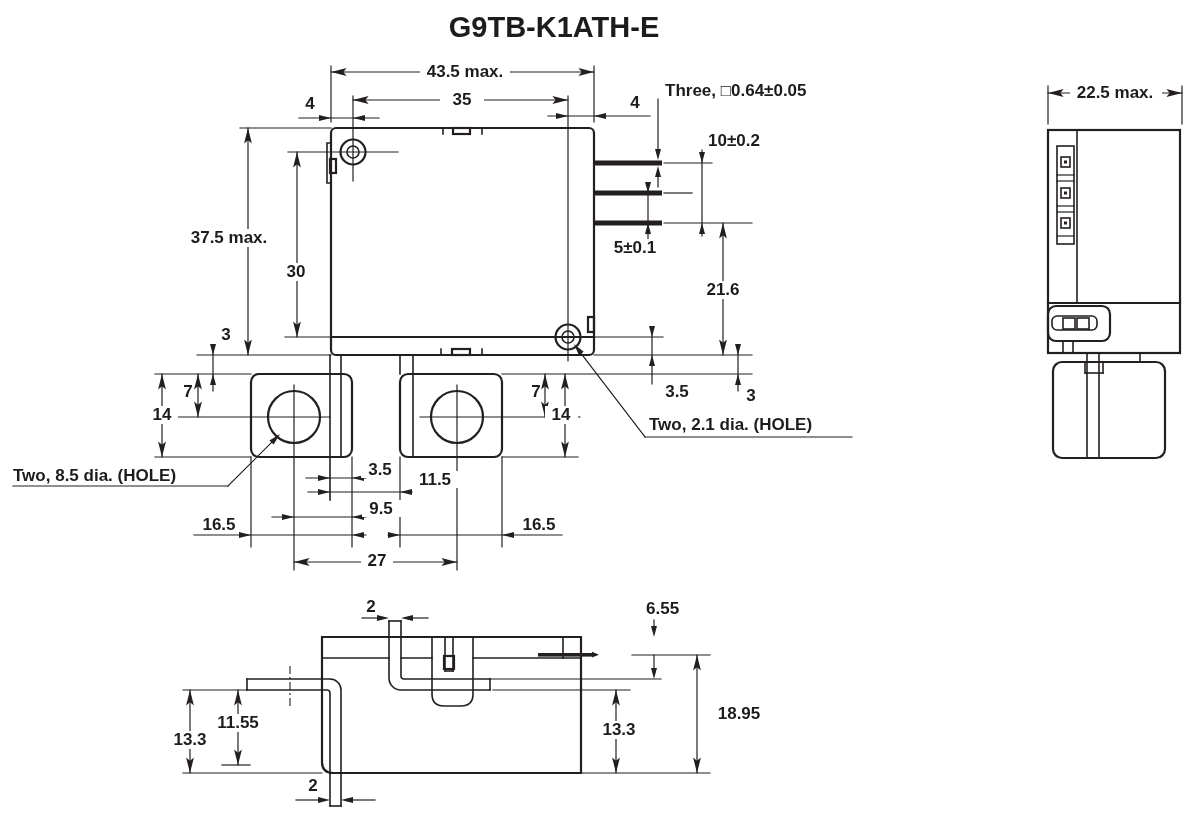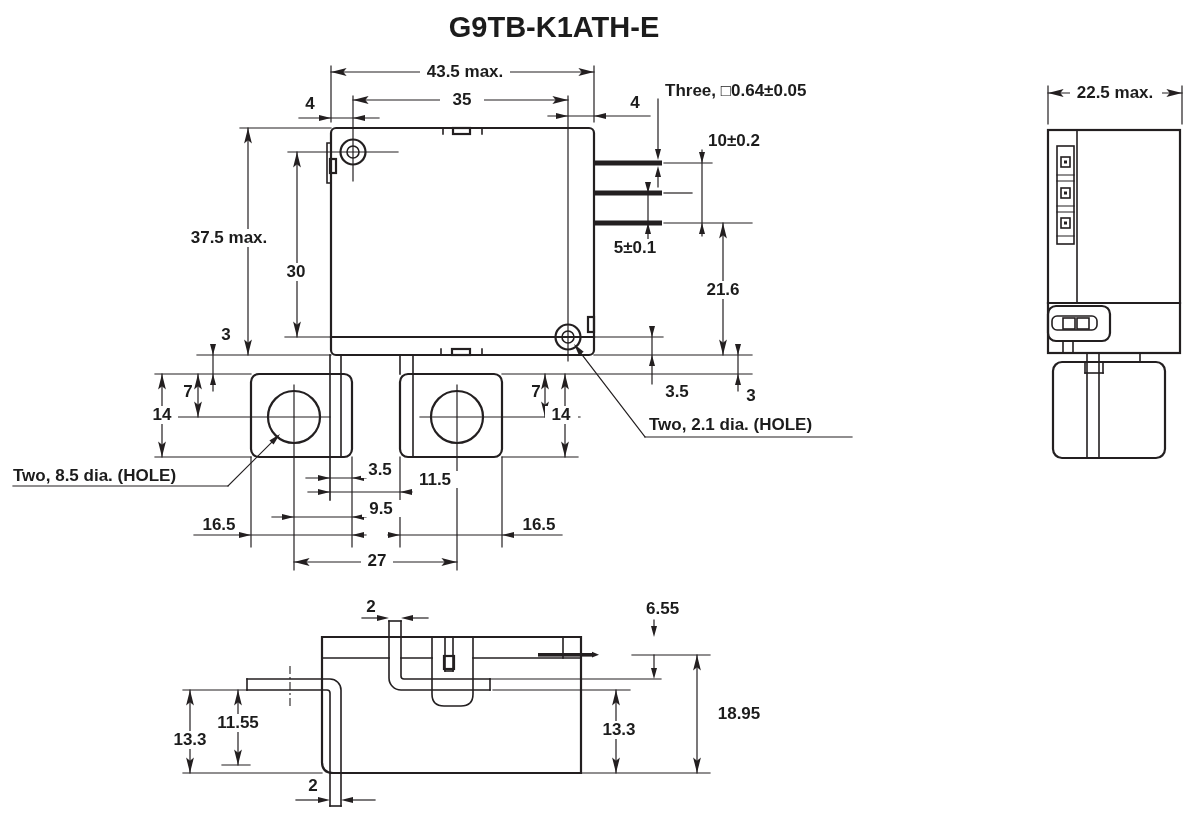--- a/index.html
+++ b/index.html
@@ -1,16 +1,16 @@
 <!DOCTYPE html>
 <html><head>
 <meta charset="utf-8">
 <style>
   html,body{margin:0;padding:0;background:#ffffff;}
-  .stage{position:relative;width:1200px;height:817px;background:#fff;overflow:hidden;border-radius:8px;}
+  .stage{position:relative;width:1200px;height:817px;background:#fff;overflow:hidden;}
   svg{position:absolute;left:0;top:0;}
   text{font-family:"Liberation Sans","DejaVu Sans",sans-serif;font-weight:700;font-size:17px;fill:#1c1c1c;text-anchor:middle;}
   text.ts{text-anchor:start;}
   text.title{font-size:29px;}
   .o2{stroke:#231f20;stroke-width:2.2;fill:none;stroke-linecap:square;}
   .o15{stroke:#231f20;stroke-width:1.6;fill:none;stroke-linecap:square;}
   .thin{stroke:#231f20;stroke-width:1.2;fill:none;stroke-linecap:square;}
   .fil{fill:#231f20;stroke:none;}
   .bg{fill:#ffffff;stroke:none;}
   .cl{stroke:#231f20;stroke-width:1.1;fill:none;stroke-dasharray:8 3 2 3;}

